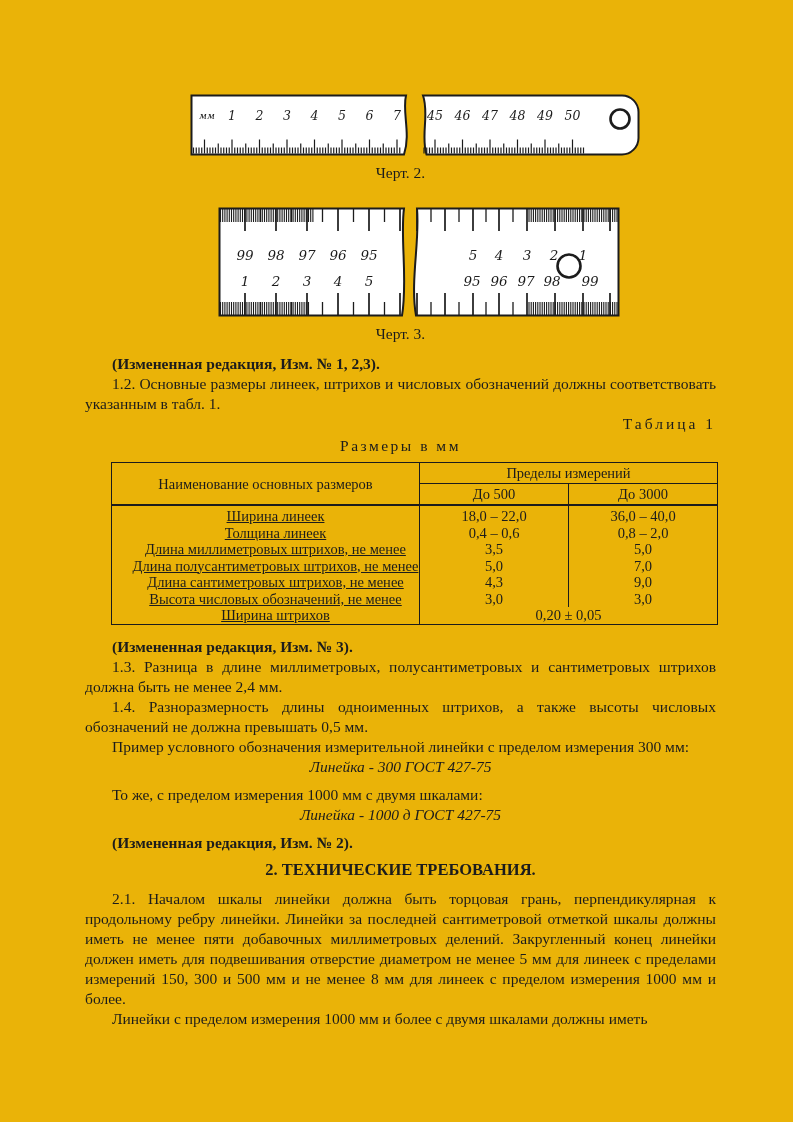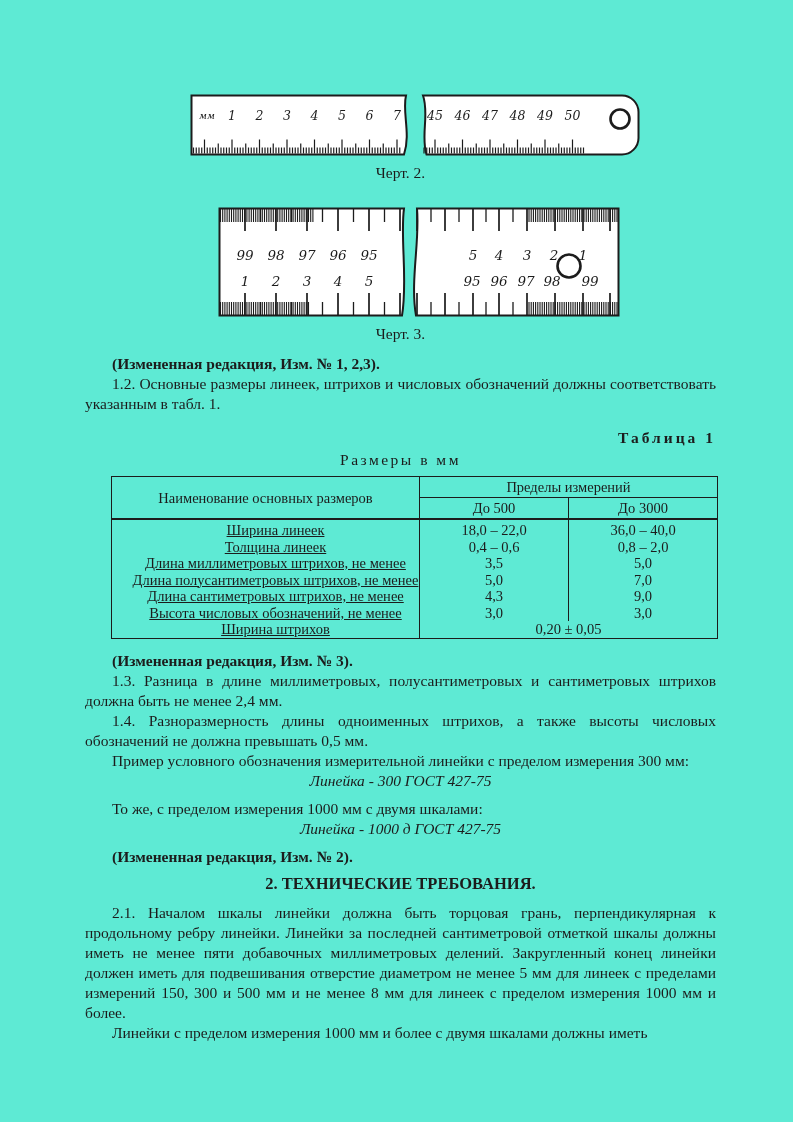--- a/index.html
+++ b/index.html
@@ -1,37 +1,37 @@
 <!DOCTYPE html>
 <html><head>
 <meta charset="utf-8">
 <style>
   html,body{margin:0;padding:0;background:#ffffff;}
   .page{
     position:relative;
     width:793px;height:1122px;
-    background:#5eead4;
+    background:#eab308;
     box-sizing:border-box;
     padding:94px 77px 0 85px;
     font-family:"Liberation Serif",serif;
     font-size:15.5px;
     line-height:20px;
     overflow:hidden;
   }
   p{margin:0;text-align:justify;text-indent:27px;}
   .bold-note{font-weight:bold;text-align:left;}
   .fig{margin:0;padding:0;}
   .fig svg{display:block;}
   .fig-2 svg{margin-left:105px;}
   .fig-3{margin-top:24px;}
   .fig-3 svg{margin-left:133px;}
   .caption{text-align:center;text-indent:0;margin-top:7px;font-size:15.5px;}
   .fig-3 .caption{}
   .mt10{margin-top:10px;}
-  .tab-label{text-align:right;letter-spacing:3px;margin-top:14px;font-weight:bold;}
+  .tab-label{text-align:right;letter-spacing:3px;margin-top:0;}
   .units{text-align:center;letter-spacing:2.5px;margin-top:2px;}
   .gost-table{
     border-collapse:collapse;
     table-layout:fixed;
     width:607px;
     margin:6px 0 0 26px;
     font-size:14.5px;
     line-height:14px;
   }
   .gost-table th,.gost-table td{padding:0;font-weight:normal;vertical-align:middle;}

